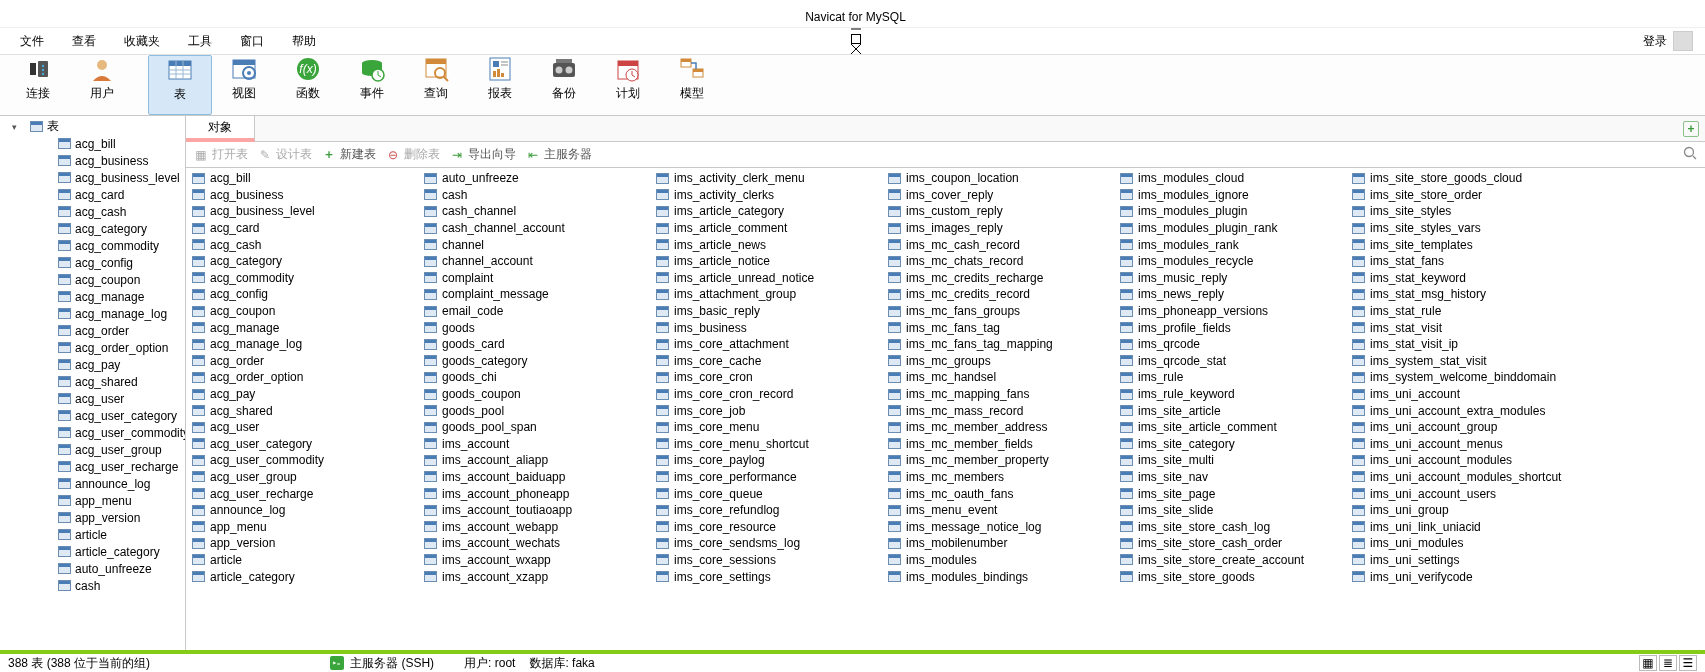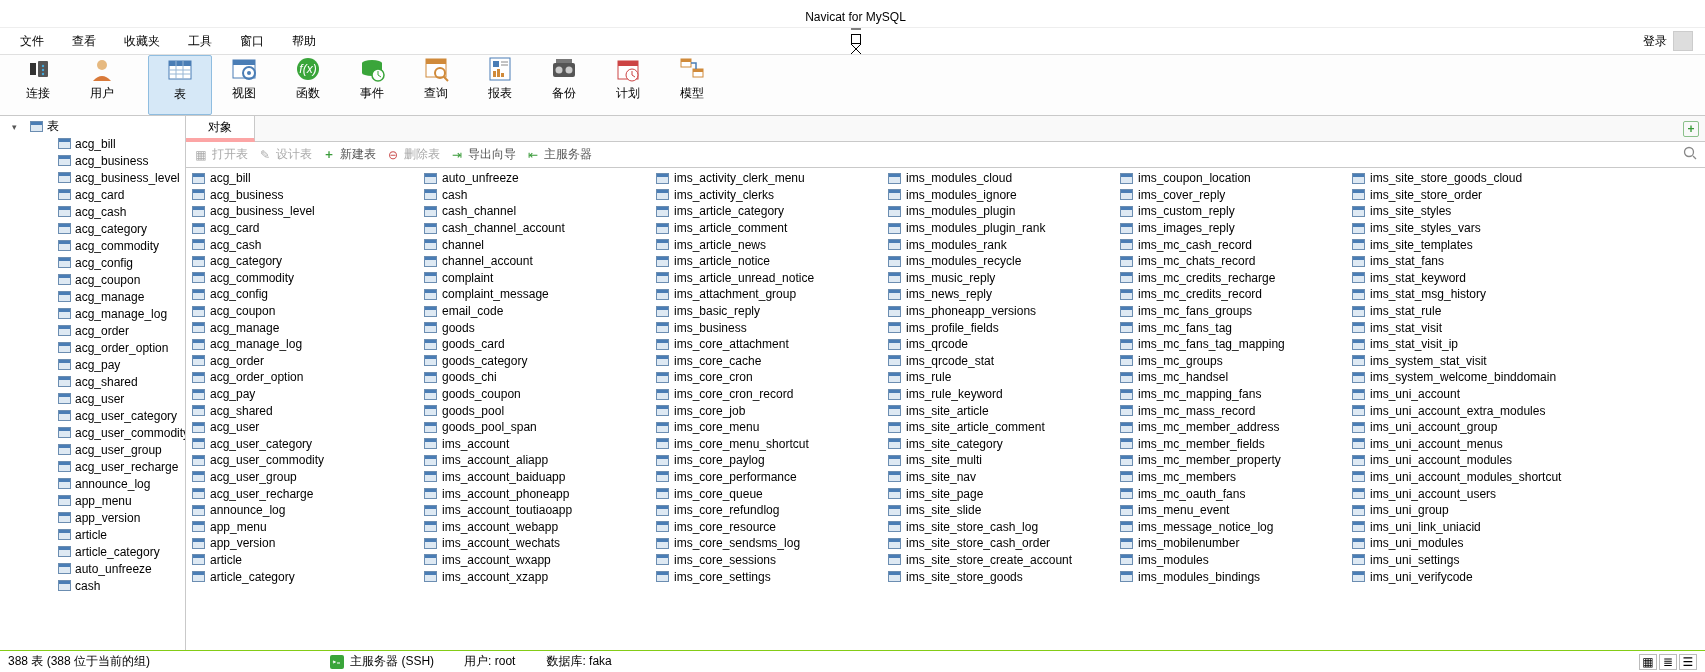--- a/index.html
+++ b/index.html
@@ -45,21 +45,21 @@
 .objtoolbar .obtn { display:flex; align-items:center; gap:4px; }
 .objtoolbar .obtn.disabled { color:#aaa; }
 .objtoolbar .obtn .i { width:14px; height:14px; display:flex; align-items:center; justify-content:center; }
 .objtoolbar .search { margin-left:auto; color:#888; }
 
 .listarea { flex: 1; overflow: auto; }
 .columns { display: flex; flex-direction: row; }
 .col { width: 232px; padding: 2px 0; }
 .item { display: flex; align-items: center; gap: 5px; height: 16.6px; padding: 0 6px; white-space: nowrap; }
 
-.status { height: 22px; border-top: 1px solid #84cc16; display: flex; align-items: center; padding: 0 8px; font-size: 12px; }
+.status { height: 22px; border-top: 4px solid #84cc16; display: flex; align-items: center; padding: 0 8px; font-size: 12px; }
 .status .ssh { width:14px; height:14px; background:#3aa53a; border-radius:2px; margin: 0 6px 0 180px; display:flex; align-items:center; justify-content:center; }
 .status .views { margin-left:auto; display:flex; gap:2px; }
 .status .vbtn { width:18px; height:16px; border:1px solid #bbb; display:flex; align-items:center; justify-content:center; }
 
 ::-webkit-scrollbar { width: 14px; height: 14px; }
 ::-webkit-scrollbar-thumb { background: #c2c2c2; border: 3px solid #f0f0f0; border-radius: 8px; }
 ::-webkit-scrollbar-track { background: #f0f0f0; }
 </style>
 </head>
 <body>
@@ -694,219 +694,219 @@
               <span>ims_core_sessions</span>
             </div>
             <div class="item">
               <span class="tblico"></span>
               <span>ims_core_settings</span>
             </div>
           </div>
           <div class="col">
             <div class="item">
               <span class="tblico"></span>
-              <span>ims_modules_cloud</span>
-            </div>
-            <div class="item">
-              <span class="tblico"></span>
-              <span>ims_modules_ignore</span>
-            </div>
-            <div class="item">
-              <span class="tblico"></span>
-              <span>ims_modules_plugin</span>
-            </div>
-            <div class="item">
-              <span class="tblico"></span>
-              <span>ims_modules_plugin_rank</span>
-            </div>
-            <div class="item">
-              <span class="tblico"></span>
-              <span>ims_modules_rank</span>
-            </div>
-            <div class="item">
-              <span class="tblico"></span>
-              <span>ims_modules_recycle</span>
-            </div>
-            <div class="item">
-              <span class="tblico"></span>
-              <span>ims_music_reply</span>
-            </div>
-            <div class="item">
-              <span class="tblico"></span>
-              <span>ims_news_reply</span>
-            </div>
-            <div class="item">
-              <span class="tblico"></span>
-              <span>ims_phoneapp_versions</span>
-            </div>
-            <div class="item">
-              <span class="tblico"></span>
-              <span>ims_profile_fields</span>
-            </div>
-            <div class="item">
-              <span class="tblico"></span>
-              <span>ims_qrcode</span>
-            </div>
-            <div class="item">
-              <span class="tblico"></span>
-              <span>ims_qrcode_stat</span>
-            </div>
-            <div class="item">
-              <span class="tblico"></span>
-              <span>ims_rule</span>
-            </div>
-            <div class="item">
-              <span class="tblico"></span>
-              <span>ims_rule_keyword</span>
-            </div>
-            <div class="item">
-              <span class="tblico"></span>
-              <span>ims_site_article</span>
-            </div>
-            <div class="item">
-              <span class="tblico"></span>
-              <span>ims_site_article_comment</span>
-            </div>
-            <div class="item">
-              <span class="tblico"></span>
-              <span>ims_site_category</span>
-            </div>
-            <div class="item">
-              <span class="tblico"></span>
-              <span>ims_site_multi</span>
-            </div>
-            <div class="item">
-              <span class="tblico"></span>
-              <span>ims_site_nav</span>
-            </div>
-            <div class="item">
-              <span class="tblico"></span>
-              <span>ims_site_page</span>
-            </div>
-            <div class="item">
-              <span class="tblico"></span>
-              <span>ims_site_slide</span>
-            </div>
-            <div class="item">
-              <span class="tblico"></span>
-              <span>ims_site_store_cash_log</span>
-            </div>
-            <div class="item">
-              <span class="tblico"></span>
-              <span>ims_site_store_cash_order</span>
-            </div>
-            <div class="item">
-              <span class="tblico"></span>
-              <span>ims_site_store_create_account</span>
-            </div>
-            <div class="item">
-              <span class="tblico"></span>
-              <span>ims_site_store_goods</span>
+              <span>ims_coupon_location</span>
+            </div>
+            <div class="item">
+              <span class="tblico"></span>
+              <span>ims_cover_reply</span>
+            </div>
+            <div class="item">
+              <span class="tblico"></span>
+              <span>ims_custom_reply</span>
+            </div>
+            <div class="item">
+              <span class="tblico"></span>
+              <span>ims_images_reply</span>
+            </div>
+            <div class="item">
+              <span class="tblico"></span>
+              <span>ims_mc_cash_record</span>
+            </div>
+            <div class="item">
+              <span class="tblico"></span>
+              <span>ims_mc_chats_record</span>
+            </div>
+            <div class="item">
+              <span class="tblico"></span>
+              <span>ims_mc_credits_recharge</span>
+            </div>
+            <div class="item">
+              <span class="tblico"></span>
+              <span>ims_mc_credits_record</span>
+            </div>
+            <div class="item">
+              <span class="tblico"></span>
+              <span>ims_mc_fans_groups</span>
+            </div>
+            <div class="item">
+              <span class="tblico"></span>
+              <span>ims_mc_fans_tag</span>
+            </div>
+            <div class="item">
+              <span class="tblico"></span>
+              <span>ims_mc_fans_tag_mapping</span>
+            </div>
+            <div class="item">
+              <span class="tblico"></span>
+              <span>ims_mc_groups</span>
+            </div>
+            <div class="item">
+              <span class="tblico"></span>
+              <span>ims_mc_handsel</span>
+            </div>
+            <div class="item">
+              <span class="tblico"></span>
+              <span>ims_mc_mapping_fans</span>
+            </div>
+            <div class="item">
+              <span class="tblico"></span>
+              <span>ims_mc_mass_record</span>
+            </div>
+            <div class="item">
+              <span class="tblico"></span>
+              <span>ims_mc_member_address</span>
+            </div>
+            <div class="item">
+              <span class="tblico"></span>
+              <span>ims_mc_member_fields</span>
+            </div>
+            <div class="item">
+              <span class="tblico"></span>
+              <span>ims_mc_member_property</span>
+            </div>
+            <div class="item">
+              <span class="tblico"></span>
+              <span>ims_mc_members</span>
+            </div>
+            <div class="item">
+              <span class="tblico"></span>
+              <span>ims_mc_oauth_fans</span>
+            </div>
+            <div class="item">
+              <span class="tblico"></span>
+              <span>ims_menu_event</span>
+            </div>
+            <div class="item">
+              <span class="tblico"></span>
+              <span>ims_message_notice_log</span>
+            </div>
+            <div class="item">
+              <span class="tblico"></span>
+              <span>ims_mobilenumber</span>
+            </div>
+            <div class="item">
+              <span class="tblico"></span>
+              <span>ims_modules</span>
+            </div>
+            <div class="item">
+              <span class="tblico"></span>
+              <span>ims_modules_bindings</span>
             </div>
           </div>
           <div class="col">
             <div class="item">
               <span class="tblico"></span>
-              <span>ims_coupon_location</span>
-            </div>
-            <div class="item">
-              <span class="tblico"></span>
-              <span>ims_cover_reply</span>
-            </div>
-            <div class="item">
-              <span class="tblico"></span>
-              <span>ims_custom_reply</span>
-            </div>
-            <div class="item">
-              <span class="tblico"></span>
-              <span>ims_images_reply</span>
-            </div>
-            <div class="item">
-              <span class="tblico"></span>
-              <span>ims_mc_cash_record</span>
-            </div>
-            <div class="item">
-              <span class="tblico"></span>
-              <span>ims_mc_chats_record</span>
-            </div>
-            <div class="item">
-              <span class="tblico"></span>
-              <span>ims_mc_credits_recharge</span>
-            </div>
-            <div class="item">
-              <span class="tblico"></span>
-              <span>ims_mc_credits_record</span>
-            </div>
-            <div class="item">
-              <span class="tblico"></span>
-              <span>ims_mc_fans_groups</span>
-            </div>
-            <div class="item">
-              <span class="tblico"></span>
-              <span>ims_mc_fans_tag</span>
-            </div>
-            <div class="item">
-              <span class="tblico"></span>
-              <span>ims_mc_fans_tag_mapping</span>
-            </div>
-            <div class="item">
-              <span class="tblico"></span>
-              <span>ims_mc_groups</span>
-            </div>
-            <div class="item">
-              <span class="tblico"></span>
-              <span>ims_mc_handsel</span>
-            </div>
-            <div class="item">
-              <span class="tblico"></span>
-              <span>ims_mc_mapping_fans</span>
-            </div>
-            <div class="item">
-              <span class="tblico"></span>
-              <span>ims_mc_mass_record</span>
-            </div>
-            <div class="item">
-              <span class="tblico"></span>
-              <span>ims_mc_member_address</span>
-            </div>
-            <div class="item">
-              <span class="tblico"></span>
-              <span>ims_mc_member_fields</span>
-            </div>
-            <div class="item">
-              <span class="tblico"></span>
-              <span>ims_mc_member_property</span>
-            </div>
-            <div class="item">
-              <span class="tblico"></span>
-              <span>ims_mc_members</span>
-            </div>
-            <div class="item">
-              <span class="tblico"></span>
-              <span>ims_mc_oauth_fans</span>
-            </div>
-            <div class="item">
-              <span class="tblico"></span>
-              <span>ims_menu_event</span>
-            </div>
-            <div class="item">
-              <span class="tblico"></span>
-              <span>ims_message_notice_log</span>
-            </div>
-            <div class="item">
-              <span class="tblico"></span>
-              <span>ims_mobilenumber</span>
-            </div>
-            <div class="item">
-              <span class="tblico"></span>
-              <span>ims_modules</span>
-            </div>
-            <div class="item">
-              <span class="tblico"></span>
-              <span>ims_modules_bindings</span>
+              <span>ims_modules_cloud</span>
+            </div>
+            <div class="item">
+              <span class="tblico"></span>
+              <span>ims_modules_ignore</span>
+            </div>
+            <div class="item">
+              <span class="tblico"></span>
+              <span>ims_modules_plugin</span>
+            </div>
+            <div class="item">
+              <span class="tblico"></span>
+              <span>ims_modules_plugin_rank</span>
+            </div>
+            <div class="item">
+              <span class="tblico"></span>
+              <span>ims_modules_rank</span>
+            </div>
+            <div class="item">
+              <span class="tblico"></span>
+              <span>ims_modules_recycle</span>
+            </div>
+            <div class="item">
+              <span class="tblico"></span>
+              <span>ims_music_reply</span>
+            </div>
+            <div class="item">
+              <span class="tblico"></span>
+              <span>ims_news_reply</span>
+            </div>
+            <div class="item">
+              <span class="tblico"></span>
+              <span>ims_phoneapp_versions</span>
+            </div>
+            <div class="item">
+              <span class="tblico"></span>
+              <span>ims_profile_fields</span>
+            </div>
+            <div class="item">
+              <span class="tblico"></span>
+              <span>ims_qrcode</span>
+            </div>
+            <div class="item">
+              <span class="tblico"></span>
+              <span>ims_qrcode_stat</span>
+            </div>
+            <div class="item">
+              <span class="tblico"></span>
+              <span>ims_rule</span>
+            </div>
+            <div class="item">
+              <span class="tblico"></span>
+              <span>ims_rule_keyword</span>
+            </div>
+            <div class="item">
+              <span class="tblico"></span>
+              <span>ims_site_article</span>
+            </div>
+            <div class="item">
+              <span class="tblico"></span>
+              <span>ims_site_article_comment</span>
+            </div>
+            <div class="item">
+              <span class="tblico"></span>
+              <span>ims_site_category</span>
+            </div>
+            <div class="item">
+              <span class="tblico"></span>
+              <span>ims_site_multi</span>
+            </div>
+            <div class="item">
+              <span class="tblico"></span>
+              <span>ims_site_nav</span>
+            </div>
+            <div class="item">
+              <span class="tblico"></span>
+              <span>ims_site_page</span>
+            </div>
+            <div class="item">
+              <span class="tblico"></span>
+              <span>ims_site_slide</span>
+            </div>
+            <div class="item">
+              <span class="tblico"></span>
+              <span>ims_site_store_cash_log</span>
+            </div>
+            <div class="item">
+              <span class="tblico"></span>
+              <span>ims_site_store_cash_order</span>
+            </div>
+            <div class="item">
+              <span class="tblico"></span>
+              <span>ims_site_store_create_account</span>
+            </div>
+            <div class="item">
+              <span class="tblico"></span>
+              <span>ims_site_store_goods</span>
             </div>
           </div>
           <div class="col">
             <div class="item">
               <span class="tblico"></span>
               <span>ims_site_store_goods_cloud</span>
             </div>
             <div class="item">
               <span class="tblico"></span>
               <span>ims_site_store_order</span>
@@ -1011,19 +1011,19 @@
 
 <div class="status">
   <span>388 表 (388 位于当前的组)</span>
   <div class="ssh">
       <svg width="10" height="10" viewBox="0 0 10 10">
         <path d="M1 4 L3 5 L1 6 M5 6 H8" stroke="#fff" stroke-width="1.2" fill="none"></path>
       </svg>
     </div>
   <span>主服务器 (SSH)</span>
   <span style="margin-left:30px"><span>用户: </span><span>root</span></span>
-  <span style="margin-left:31px"><span>数据库: </span><span>faka</span></span>
+  <span style="margin-left:14px"><span>数据库: </span><span>faka</span></span>
   <div class="views">
     <div class="vbtn">▦</div>
     <div class="vbtn">≣</div>
     <div class="vbtn">☰</div>
   </div>
 </div>
 
 </body></html>

